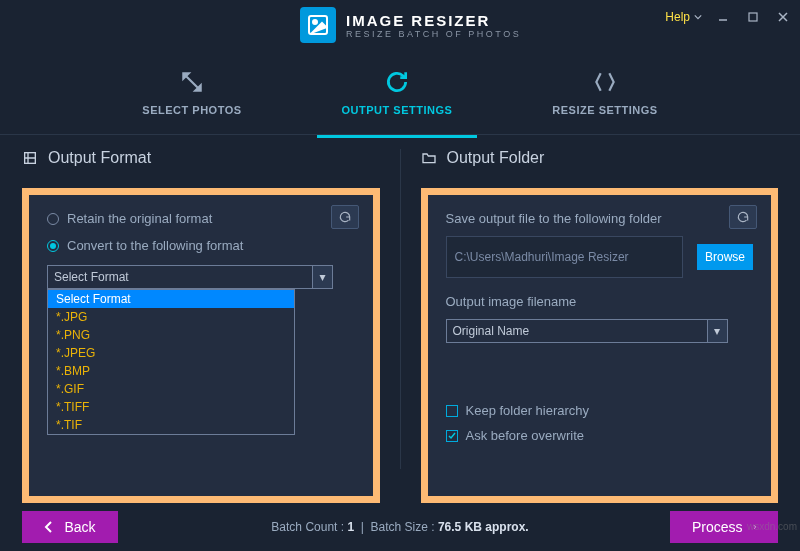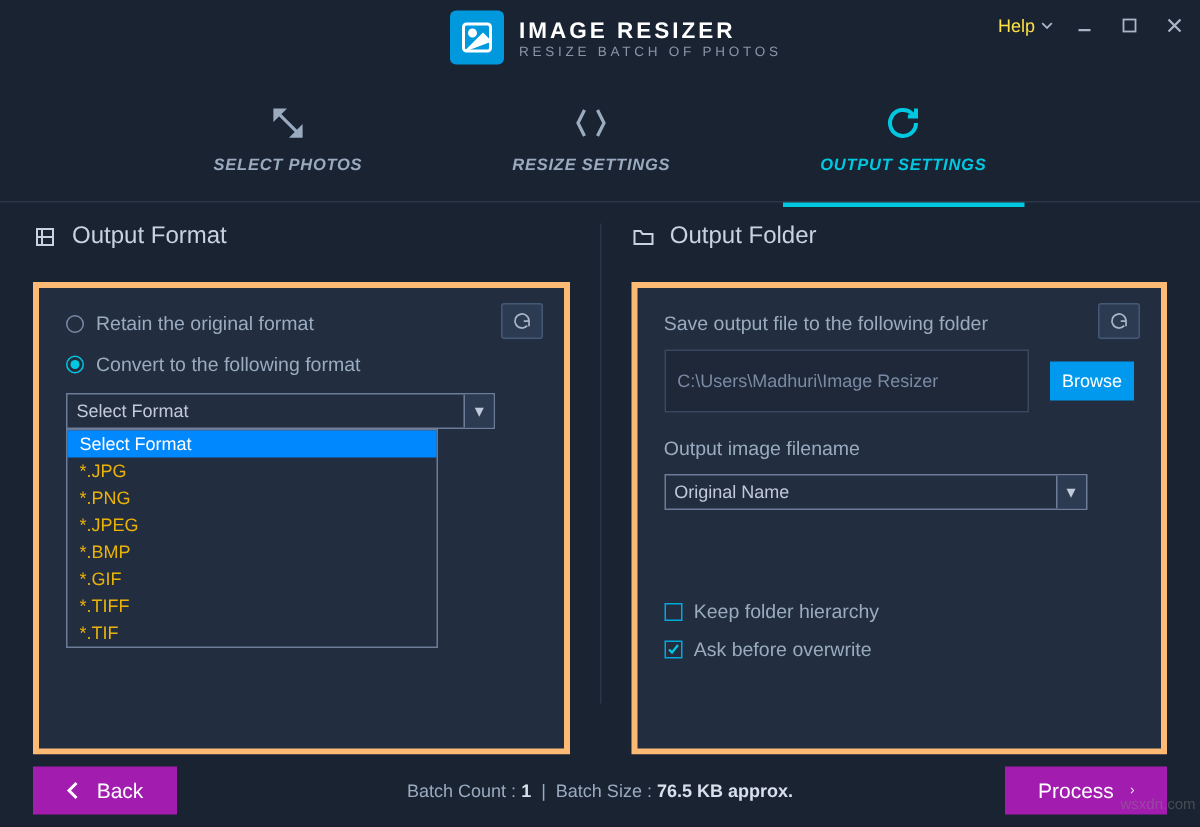--- a/index.html
+++ b/index.html
@@ -9,29 +9,29 @@
 .app-logo { width: 36px; height: 36px; background: #0099dd; border-radius: 4px; display: flex; align-items: center; justify-content: center; margin-left: 290px; }
 .app-logo svg { width: 24px; height: 24px; }
 .app-titles { margin-left: 10px; }
 .app-title { color: #fff; font-size: 15px; font-weight: 600; letter-spacing: 2px; }
 .app-subtitle { color: #8a95a5; font-size: 9px; letter-spacing: 2.5px; }
 .titlebar-right { position: absolute; right: 8px; top: 8px; display: flex; align-items: center; gap: 12px; }
 .help-btn { color: #fde047; font-size: 12px; display: flex; align-items: center; gap: 4px; cursor: pointer; }
 .win-btn { width: 18px; height: 18px; display: flex; align-items: center; justify-content: center; cursor: pointer; color: #aab5c5; }
 
 .tabs { height: 85px; display: flex; justify-content: center; gap: 50px; align-items: center; border-bottom: 1px solid #2a3648; }
-.tab { display: flex; flex-direction: column; align-items: center; gap: 8px; padding: 10px 25px; cursor: pointer; color: #9aabc0; font-size: 11px; font-weight: 600; letter-spacing: 0.5px; position: relative; font-style: italic; }
+.tab { display: flex; flex-direction: column; align-items: center; gap: 8px; padding: 10px 25px; cursor: pointer; color: #9aabc0; font-size: 11px; font-weight: 600; letter-spacing: 0.5px; position: relative; }
 .tab-icon { width: 30px; height: 28px; display: flex; align-items: center; justify-content: center; }
 .tab.active { color: #00c8e0; }
 .tab.active::after { content: ""; position: absolute; bottom: -12px; left: 0; right: 0; height: 3px; background: #00c8e0; }
 
 .content { display: flex; padding: 14px 22px 0 22px; gap: 20px; height: 368px; }
 .panel { flex: 1; display: flex; flex-direction: column; }
 .panel-header { display: flex; align-items: center; gap: 10px; color: #c8d2e0; font-size: 16px; margin-bottom: 21px; }
-.panel-body { background: #232d40; border: 4px solid #fdba74; padding: 16px 18px; flex: 1; position: relative; }
+.panel-body { background: #232d40; border: 7px solid #fdba74; padding: 16px 18px; flex: 1; position: relative; }
 
 .reset-btn { position: absolute; top: 10px; right: 14px; width: 28px; height: 24px; background: #2c3a52; border: 1px solid #455876; display: flex; align-items: center; justify-content: center; cursor: pointer; color: #aab5c5; border-radius: 2px; }
 
 .radio-row { display: flex; align-items: center; gap: 8px; margin-bottom: 12px; color: #9aabc0; font-size: 13px; cursor: pointer; }
 .radio-circle { width: 12px; height: 12px; border: 1.5px solid #7a8aa5; border-radius: 50%; display: flex; align-items: center; justify-content: center; }
 .radio-circle.checked::after { content: ""; width: 6px; height: 6px; background: #00c8e0; border-radius: 50%; }
 .radio-circle.checked { border-color: #00c8e0; }
 
 .select-box { width: 286px; height: 24px; border: 1px solid #6c7c98; background: #232d40; display: flex; align-items: center; padding: 0 6px; color: #c0cad8; font-size: 12px; position: relative; cursor: pointer; }
 .select-caret { position: absolute; right: 0; top: 0; width: 20px; height: 100%; border-left: 1px solid #6c7c98; display: flex; align-items: center; justify-content: center; background: #2c3a52; }
@@ -50,21 +50,21 @@
 .checkbox.checked { color: #00c8e0; }
 
 .footer { position: absolute; bottom: 0; left: 0; right: 0; height: 48px; display: flex; align-items: center; padding: 0 22px; background: #1a2332; }
 .btn { height: 32px; background: #a21caf; color: #fff; font-size: 14px; display: flex; align-items: center; justify-content: center; cursor: pointer; gap: 10px; padding: 0 22px; }
 .btn-back { width: 96px; }
 .btn-process { width: 108px; margin-left: auto; }
 .footer-status { position: absolute; left: 50%; transform: translateX(-50%); font-size: 12px; color: #9aabc0; }
 .footer-status b { color: #d8e0ec; }
 .divider-v { width: 1px; height: 320px; background: #2a3648; }
 
-.watermark { position: absolute; bottom: 8px; right: 0; font-size: 10px; color: #888; opacity: 0.4; padding: 1px 3px; }
+.watermark { position: absolute; bottom: 18px; right: 0; font-size: 10px; color: #888; opacity: 0.4; padding: 1px 3px; }
 </style>
 </head>
 <body>
 
 <div class="titlebar">
   <div class="app-logo">
     <svg viewBox="0 0 24 24" fill="none" stroke="#fff" stroke-width="2">
         <rect x="3" y="3" width="18" height="18" rx="2"></rect>
         <circle cx="9" cy="9" r="2" fill="#fff"></circle>
         <path d="M21 15l-5-5L5 21" fill="#fff"></path>
@@ -101,36 +101,36 @@
 
 <div class="tabs">
   <div class="tab">
     <div class="tab-icon">
         <svg width="26" height="26" viewBox="0 0 24 24" fill="#9aabc0">
           <path d="M4 4h5L4 9V4zm16 16h-5l5-5v5zM5 5l14 14" stroke="#9aabc0" stroke-width="2"></path>
         </svg>
       </div>
     <span>SELECT PHOTOS</span>
   </div>
-  <div class="tab">
-    <div class="tab-icon">
-        <svg width="26" height="26" viewBox="0 0 24 24" fill="none" stroke="#9aabc0" stroke-width="2">
-          <path d="M8 4l-4 8 4 8M16 4l4 8-4 8"></path>
-        </svg>
-      </div>
-    <span>RESIZE SETTINGS</span>
-  </div>
   <div class="tab active">
     <div class="tab-icon">
         <svg width="26" height="26" viewBox="0 0 24 24" fill="none" stroke="#00c8e0" stroke-width="2.5">
           <path d="M20 12a8 8 0 11-2.34-5.66L20 8"></path>
           <path d="M20 3v5h-5"></path>
         </svg>
       </div>
     <span>OUTPUT SETTINGS</span>
+  </div>
+  <div class="tab">
+    <div class="tab-icon">
+        <svg width="26" height="26" viewBox="0 0 24 24" fill="none" stroke="#9aabc0" stroke-width="2">
+          <path d="M8 4l-4 8 4 8M16 4l4 8-4 8"></path>
+        </svg>
+      </div>
+    <span>RESIZE SETTINGS</span>
   </div>
 </div>
 
 <div class="content">
   <div class="panel">
     <div class="panel-header">
       <svg width="16" height="16" viewBox="0 0 24 24" fill="none" stroke="#c8d2e0" stroke-width="2">
           <rect x="4" y="4" width="16" height="16"></rect>
           <path d="M9 4v16M4 12h16"></path>
         </svg>

